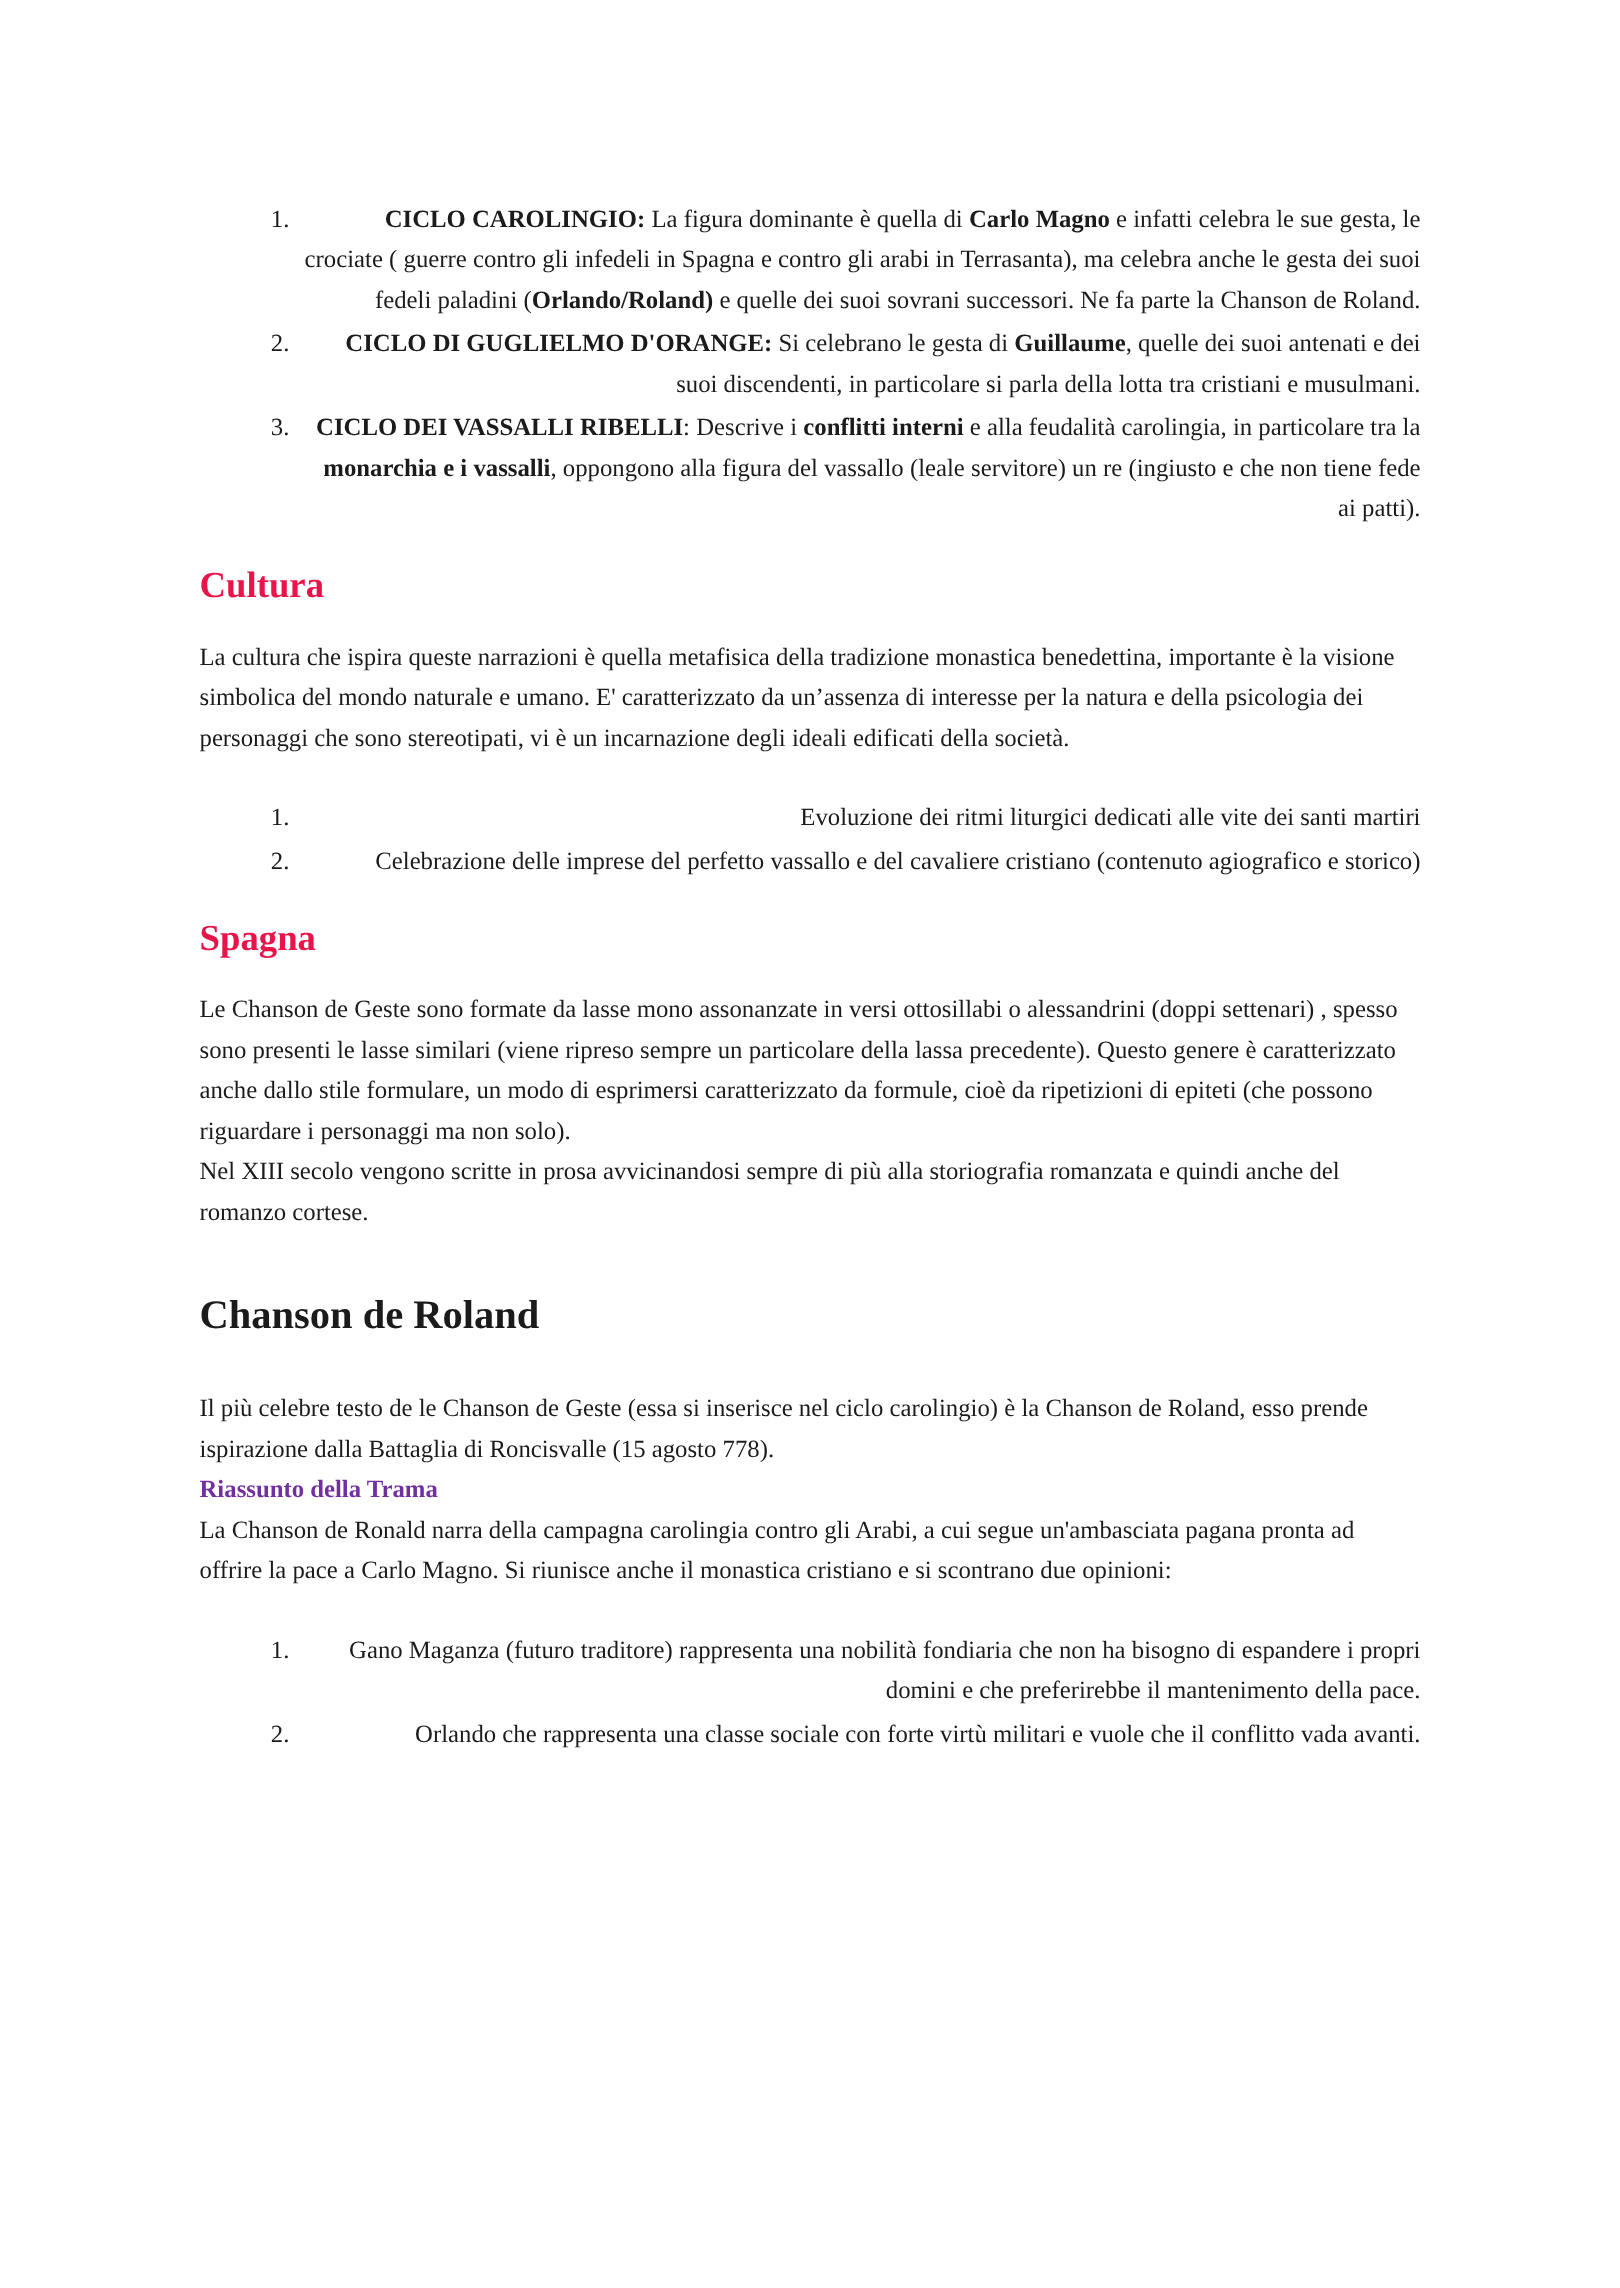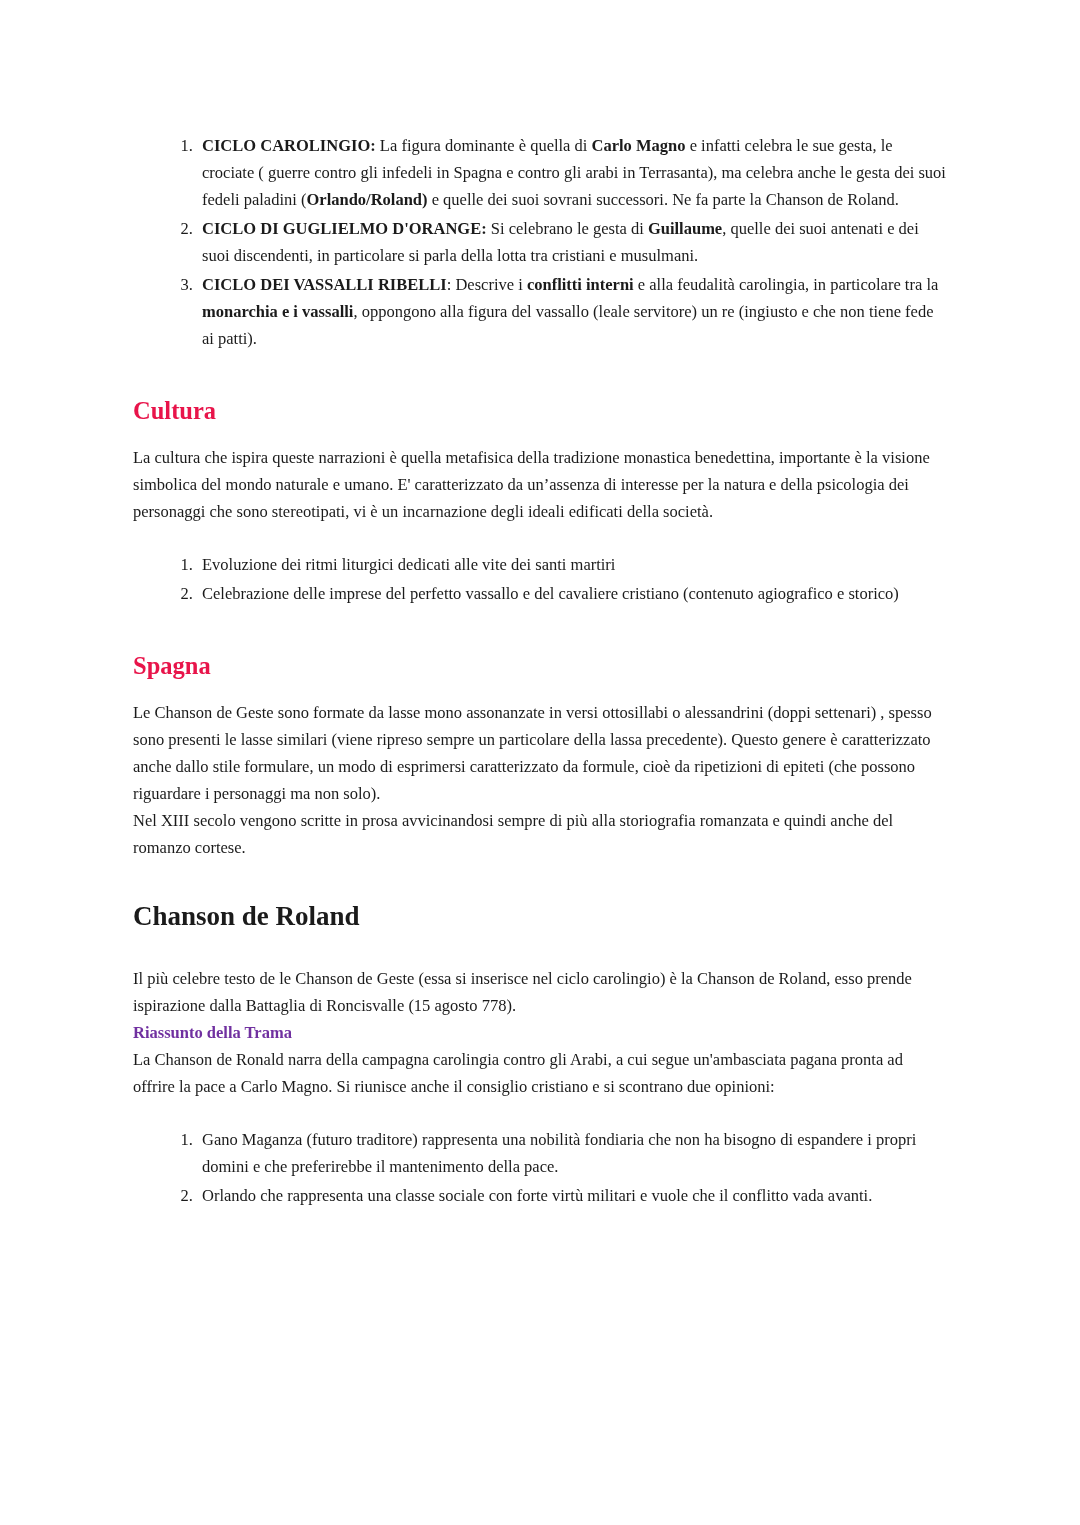--- a/index.html
+++ b/index.html
@@ -26,28 +26,29 @@
   .bold { font-weight: bold; }
   ol.olist {
     margin: 26px 0 0 0;
     padding-left: 64px;
     font-size: 16.5px;
     line-height: 27px;
   }
   ol.olist li {
     padding-left: 5px;
     margin: 0 0 2px 0;
+    text-align: right;
   }
   ol.olist li .seg { white-space: pre-wrap; }
   .heading { font-weight: bold; }
   .heading.h2 {
     color: var(--heading-accent, #e8144a);
     font-size: 24.5px;
     line-height: 30px;
-    margin: 44px 0 18px 0;
+    margin: 24px 0 18px 0;
   }
   .heading.h1 {
     color: var(--body-text, #1b1b1b);
     font-size: 27px;
     line-height: 34px;
     margin: 38px 0 32px 0;
   }
   .subheading {
     color: var(--subheading-accent, #7030a0);
     font-weight: bold;
@@ -70,19 +71,19 @@
       <ol class="olist">
         <li><span class="seg">Evoluzione dei ritmi liturgici dedicati alle vite dei santi martiri</span></li>
         <li><span class="seg">Celebrazione delle imprese del perfetto vassallo e del cavaliere cristiano (contenuto agiografico e storico)</span></li>
       </ol>
       <div class="heading h2">Spagna</div>
       <p class="para"><span class="seg">Le Chanson de Geste sono formate da lasse mono assonanzate in versi ottosillabi o alessandrini (doppi settenari) , spesso sono presenti le lasse similari (viene ripreso sempre un particolare della lassa precedente). Questo genere è caratterizzato anche dallo stile formulare, un modo di esprimersi caratterizzato da formule, cioè da ripetizioni di epiteti (che possono riguardare i personaggi ma non solo).
 Nel XIII secolo vengono scritte in prosa avvicinandosi sempre di più alla storiografia romanzata e quindi anche del romanzo cortese.</span></p>
       <div class="heading h1">Chanson de Roland</div>
       <p class="para"><span class="seg">Il più celebre testo de le Chanson de Geste (essa si inserisce nel ciclo carolingio) è la Chanson de Roland, esso prende ispirazione dalla Battaglia di Roncisvalle (15 agosto 778).</span></p>
       <div class="subheading">Riassunto della Trama</div>
-      <p class="para"><span class="seg">La Chanson de Ronald narra della campagna carolingia contro gli Arabi, a cui segue un'ambasciata pagana pronta ad offrire la pace a Carlo Magno. Si riunisce anche il consiglio cristiano e si scontrano due opinioni:</span></p>
+      <p class="para"><span class="seg">La Chanson de Ronald narra della campagna carolingia contro gli Arabi, a cui segue un'ambasciata pagana pronta ad offrire la pace a Carlo Magno. Si riunisce anche il monastica cristiano e si scontrano due opinioni:</span></p>
       <ol class="olist">
         <li><span class="seg">Gano Maganza (futuro traditore) rappresenta una nobilità fondiaria che non ha bisogno di espandere i propri domini e che preferirebbe il mantenimento della pace.</span></li>
         <li><span class="seg">Orlando che rappresenta una classe sociale con forte virtù militari e vuole che il conflitto vada avanti.</span></li>
       </ol>
     </div>
 </div>
 
 </body></html>

